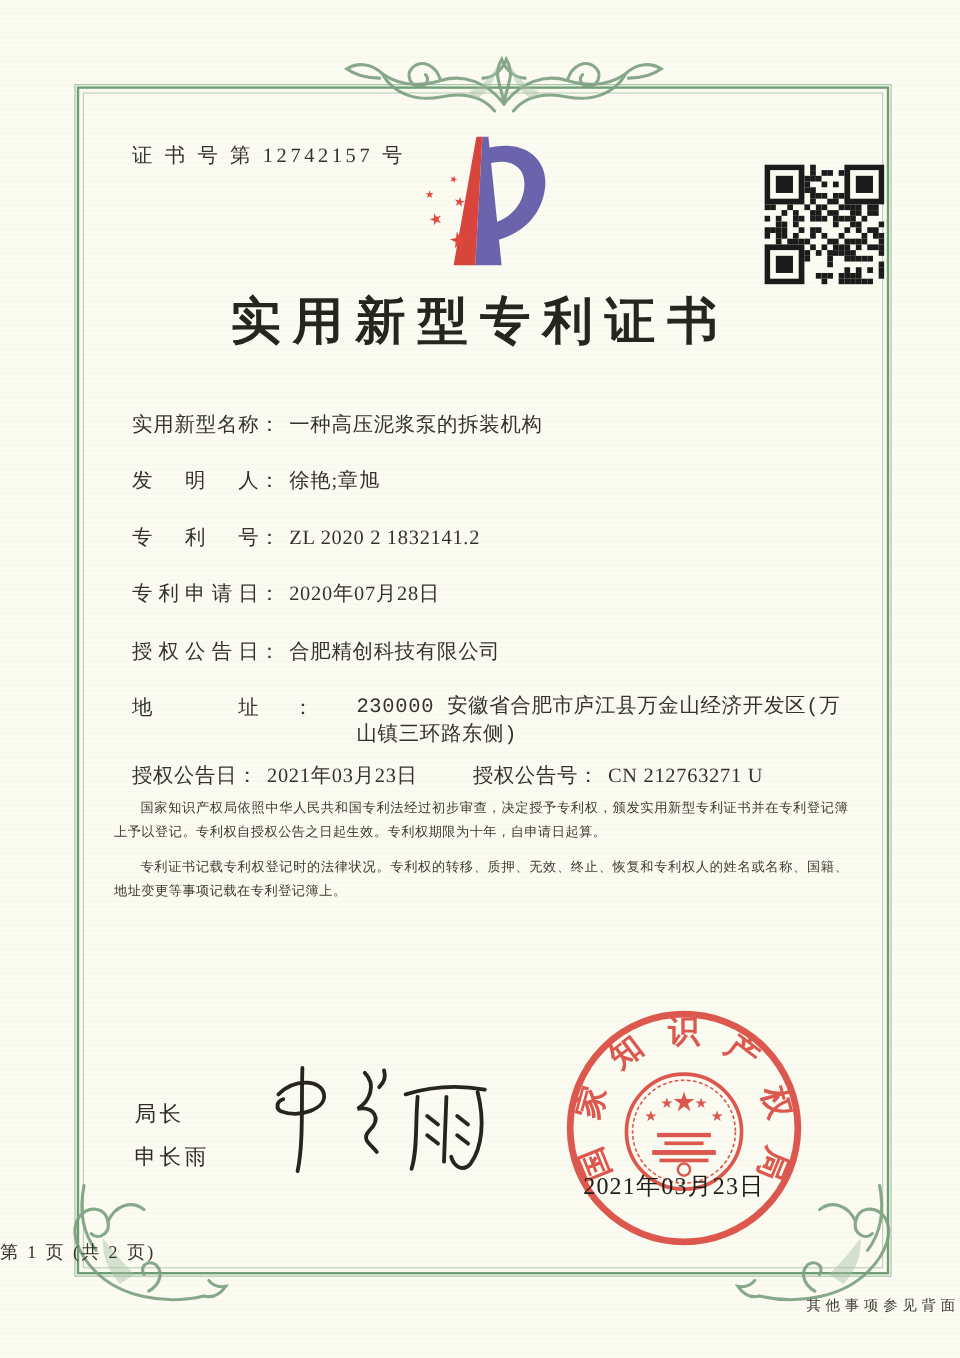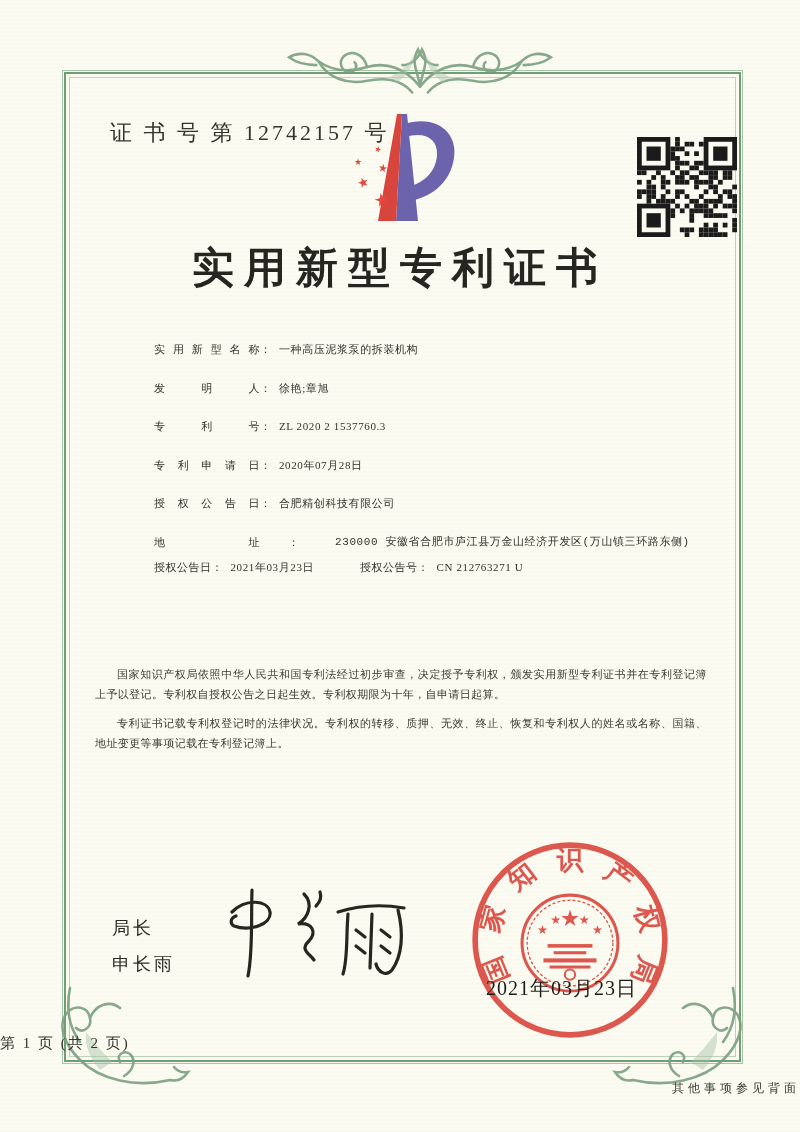--- a/index.html
+++ b/index.html
@@ -16,27 +16,27 @@
   .frame::after{content:""; position:absolute; inset:6px; border:1px solid #bdd2bc;}
   
   .os{stroke:#7ba07f; stroke-width:2.6; fill:none; stroke-linecap:round;}
   .of{fill:#a3c2a3; opacity:.5;}
   .orn{position:absolute; z-index:2; opacity:.9;}
   .orn-top{left:270px; top:26px; width:300px; height:88px;}
   .orn-bl{left:36px; top:982px; width:155px; height:110px;}
   .orn-br{left:612px; top:982px; width:155px; height:110px; transform:scaleX(-1);}
   .content{position:absolute; inset:0; z-index:3;}
 
-  .cert-number{position:absolute; left:110px; top:118px; font-size:22px; letter-spacing:3px; color:#34332c;}
+  .cert-number{position:absolute; left:110px; top:118px; font-size:17px; letter-spacing:3px; color:#34332c;}
   .logo{position:absolute; left:336px; top:108px; width:132px; height:120px;}
   .qr{position:absolute; left:637px; top:137px; width:100px; height:100px;}
   .title{position:absolute; left:0; top:240px; width:100%; text-align:center;
          font-size:42px; font-weight:700; letter-spacing:10px; color:#262620;}
 
-  .fields{position:absolute; left:110px; top:342px; width:600px; font-size:11px;margin-left:44px;}
+  .fields{position:absolute; left:110px; top:342px; width:600px; font-size:17px;}
   .f-row{display:flex; align-items:flex-start; margin-bottom:23px; line-height:1.42;}
   .f-row.addr{margin-bottom:9px;gap:28px;}
   .f-label{width:106px; flex:none; text-align:justify; text-align-last:justify; letter-spacing:.5px; color:#33322b;}
   .f-colon{flex:none; margin-right:8px; color:#33322b;}
   .f-value{letter-spacing:.6px; color:#33322b;}
   .f-value.addr-v{width:455px;font-family:Liberation Mono, monospace;}
   .grant{display:flex;}
   .grant .pair2{margin-left:46px; display:flex;}
   .grant .f-label{width:auto;}
 
@@ -276,21 +276,21 @@
         <span class="f-value">一种高压泥浆泵的拆装机构</span>
       </div>
       <div class="f-row">
         <span class="f-label">发明人</span>
           <span class="f-colon">：</span>
         <span class="f-value">徐艳;章旭</span>
       </div>
       <div class="f-row">
         <span class="f-label">专利号</span>
           <span class="f-colon">：</span>
-        <span class="f-value">ZL 2020 2 1537760.3</span>
+        <span class="f-value">ZL 2020 2 1832141.2</span>
       </div>
       <div class="f-row">
         <span class="f-label">专利申请日</span>
           <span class="f-colon">：</span>
         <span class="f-value">2020年07月28日</span>
       </div>
       <div class="f-row">
         <span class="f-label">授权公告日</span>
           <span class="f-colon">：</span>
         <span class="f-value">合肥精创科技有限公司</span>

